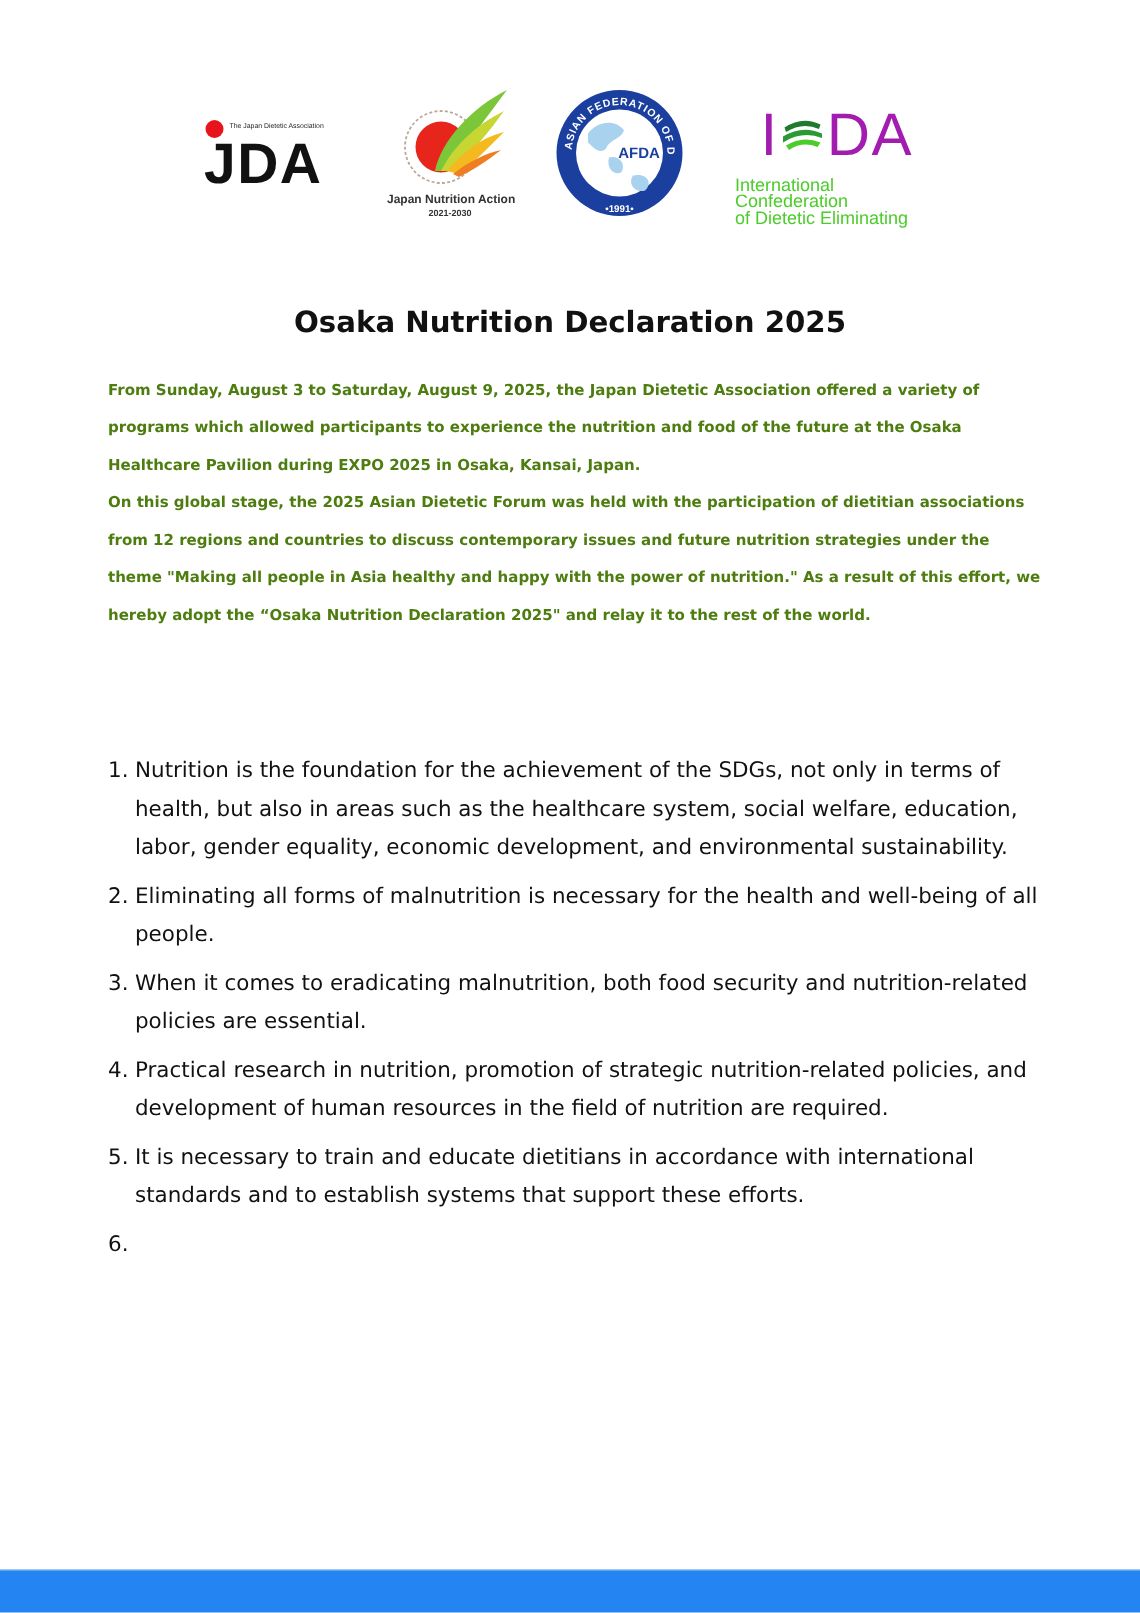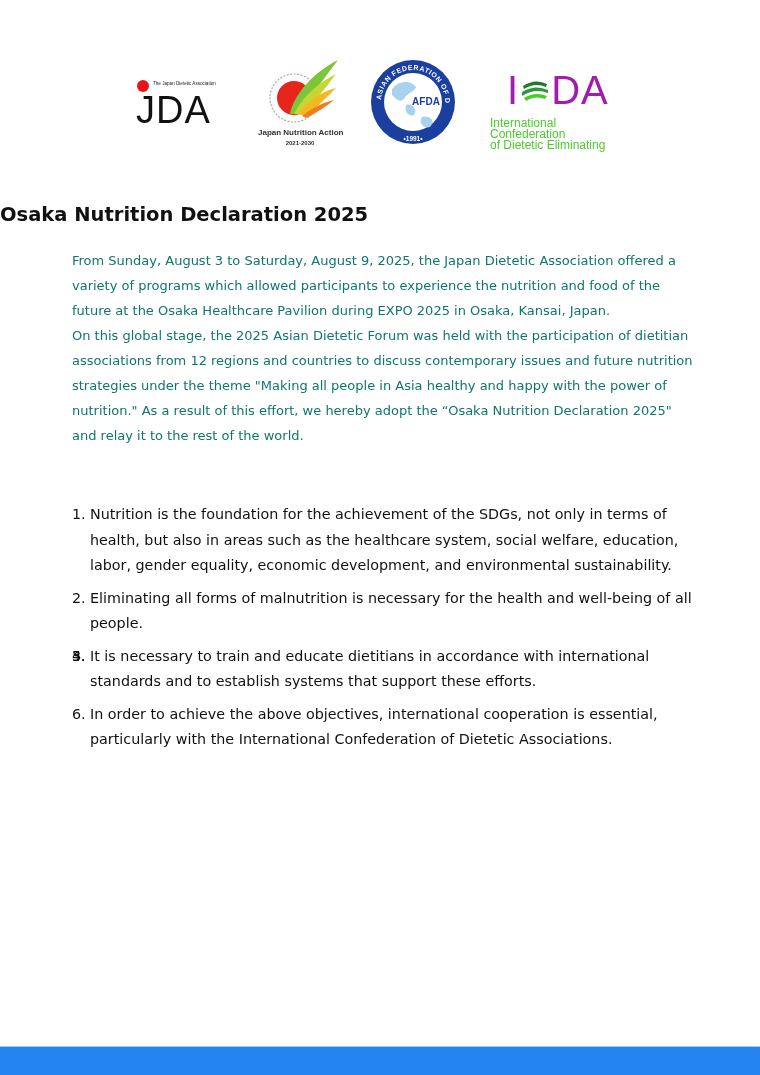--- a/index.html
+++ b/index.html
@@ -8,43 +8,43 @@
       background: #ffffff; color: #111111;
       font-family: "DejaVu Sans", "Liberation Sans", sans-serif;
     }
     .logos { position: absolute; top: 58px; left: 0; width: 760px; height: 100px; }
     .logo { position: absolute; }
 
     
     .jda { left: 136px; top: 20px; width: 96px; height: 56px; }
     .jda .dot { position: absolute; left: 1px; top: 2px; width: 12px; height: 12px; border-radius: 50%; background: #e8141c; }
     .jda .small { position: absolute; left: 17px; top: 3px; font-size: 4.6px; color: #222; white-space: nowrap; font-family: "Liberation Sans", sans-serif; }
-    .jda .big { position: absolute; left: 0; top: 12px; font-size: 38px; font-weight: normal; letter-spacing: 1px; color: #111; font-family: "Liberation Sans", sans-serif; line-height: 40px; }
+    .jda .big { position: absolute; left: 0; top: 12px; font-size: 38px; font-weight: bold; letter-spacing: 1px; color: #111; font-family: "Liberation Sans", sans-serif; line-height: 40px; }
 
     
     .jna { left: 258px; top: 0px; width: 84px; height: 96px; }
     .jna svg { position: absolute; left: 6px; top: 0; }
     .jna .t1 { position: absolute; left: 0; top: 70px; width: 84px; text-align: left; font-size: 8px; font-weight: bold; color: #333; white-space: nowrap; font-family: "Liberation Sans", sans-serif; }
     .jna .t2 { position: absolute; left: 0; top: 82px; width: 84px; text-align: center; font-size: 6px; font-weight: bold; color: #333; font-family: "Liberation Sans", sans-serif; }
 
     
     .afda { left: 370px; top: 1px; width: 86px; height: 86px; }
 
     
     .icda { left: 490px; top: 10px; width: 140px; height: 80px; }
     .icda .mark { position: absolute; left: 17px; top: 0; font-size: 40px; color: #a21caf; font-family: "Liberation Sans", sans-serif; line-height: 44px; letter-spacing: 1px; white-space: nowrap; }
     .icda .sub { position: absolute; left: 0; top: 50px; width: 136px; text-align: left; font-size: 12px; line-height: 11px; color: #4ccc2a; font-family: "Liberation Sans", sans-serif; }
 
     .title {
-      position: absolute; top: 203px; left: 0; width: 760px; 
+      position: absolute; top: 203px; left: 0; width: 760px; text-align: center;
       font-size: 19.5px; font-weight: bold; color: #111;
     }
     .intro {
       position: absolute; top: 248px; left: 72px; width: 626px;
-      font-size: 13px; line-height: 25px; font-weight: normal; color: #0f766e;
+      font-size: 10px; line-height: 25px; font-weight: bold; color: #4d7c0f;
     }
     .intro p { margin: 0; }
 
     .list { position: absolute; top: 502px; left: 72px; width: 626px; margin: 0; padding: 0; list-style: none; }
     .list li { position: relative; padding-left: 18px; font-size: 14.3px; line-height: 25.5px; color: #111; margin-bottom: 7px; }
     .list li .num { position: absolute; left: 0; top: 0; }
 
     .bottom-bar { position: absolute; left: 0; top: 1046px; width: 760px; height: 29px; background: #2484f2; border-top: 1px solid #9cc8f6; }
   </style>
 </head>
@@ -108,19 +108,19 @@
 <h1 class="title" style="margin:0;">Osaka Nutrition Declaration 2025</h1>
 
 <div class="intro">
   <p>From Sunday, August 3 to Saturday, August 9, 2025, the Japan Dietetic Association offered a variety of programs which allowed participants to experience the nutrition and food of the future at the Osaka Healthcare Pavilion during EXPO 2025 in Osaka, Kansai, Japan.</p>
   <p>On this global stage, the 2025 Asian Dietetic Forum was held with the participation of dietitian associations from 12 regions and countries to discuss contemporary issues and future nutrition strategies under the theme "Making all people in Asia healthy and happy with the power of nutrition." As a result of this effort, we hereby adopt the “Osaka Nutrition Declaration 2025" and relay it to the rest of the world.</p>
 </div>
 
 <ol class="list">
   <li><span class="num">1.</span><span>Nutrition is the foundation for the achievement of the SDGs, not only in terms of health, but also in areas such as the healthcare system, social welfare, education, labor, gender equality, economic development, and environmental sustainability.</span></li>
   <li><span class="num">2.</span><span>Eliminating all forms of malnutrition is necessary for the health and well-being of all people.</span></li>
-  <li><span class="num">3.</span></li>
-  <li><span class="num">4.</span></li>
+  <li><span class="num">3.</span><span>When it comes to eradicating malnutrition, both food security and nutrition-related policies are essential.</span></li>
+  <li><span class="num">4.</span><span>Practical research in nutrition, promotion of strategic nutrition-related policies, and development of human resources in the field of nutrition are required.</span></li>
   <li><span class="num">5.</span><span>It is necessary to train and educate dietitians in accordance with international standards and to establish systems that support these efforts.</span></li>
-  <li><span class="num">6.</span><span>In order to achieve the above objectives, international cooperation is essential, particularly with the International Confederation of Dietetic Associations.</span></li>
+  <li><span class="num">6.</span></li>
 </ol>
 
 <div class="bottom-bar"></div>
 
 </body></html>

